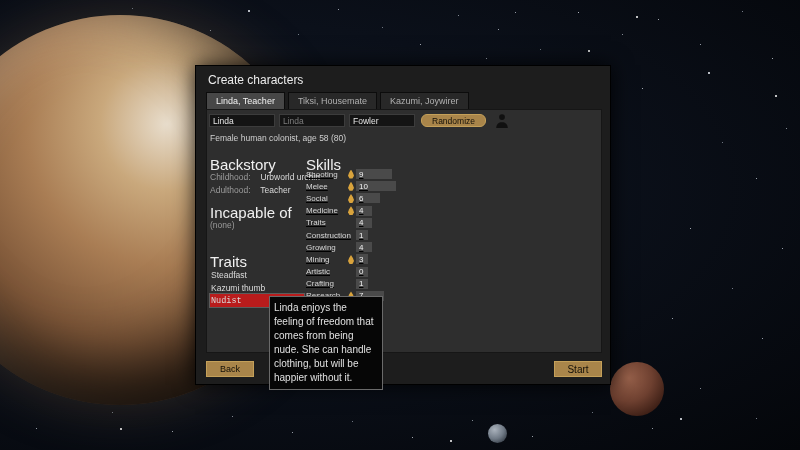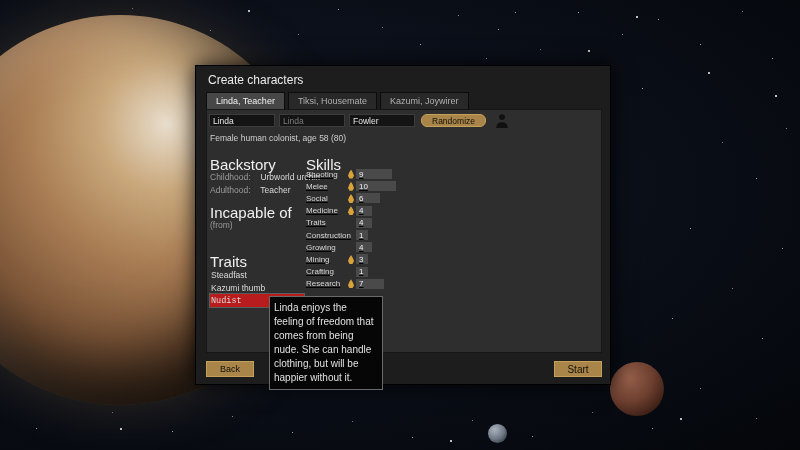--- a/index.html
+++ b/index.html
@@ -135,21 +135,21 @@
     <div class="kv-row row-childhood">
       <span class="kv-label">Childhood:</span>
       <span class="kv-value">Urbworld urchin</span>
     </div>
     <div class="kv-row row-adulthood">
       <span class="kv-label">Adulthood:</span>
       <span class="kv-value">Teacher</span>
     </div>
 
     <div class="heading h-incapable">Incapable of</div>
-    <div class="incapable-value">(from)</div>
+    <div class="incapable-value">(none)</div>
 
     <div class="heading h-traits">Traits</div>
     <div class="traits-list">
       <div class="trait">Steadfast</div>
       <div class="trait">Kazumi thumb</div>
       <div class="trait hovered">Nudist</div>
     </div>
 
     <div class="heading h-skills">Skills</div>
     <div class="skills-list">
@@ -203,20 +203,27 @@
           </div>
       </div>
       <div class="skill-row">
         <span class="skill-name">Mining</span>
         <span class="flame" style="visibility: visible;"></span>
         <div class="skill-bar" style="width: 12px;">
             <span class="skill-level">3</span>
           </div>
       </div>
       <div class="skill-row">
+        <span class="skill-name">Artistic</span>
+        <span class="flame" style="visibility: hidden;"></span>
+        <div class="skill-bar" style="width: 12px;">
+            <span class="skill-level">0</span>
+          </div>
+      </div>
+      <div class="skill-row">
         <span class="skill-name">Crafting</span>
         <span class="flame" style="visibility: hidden;"></span>
         <div class="skill-bar" style="width: 12px;">
             <span class="skill-level">1</span>
           </div>
       </div>
       <div class="skill-row">
         <span class="skill-name">Research</span>
         <span class="flame" style="visibility: visible;"></span>
         <div class="skill-bar" style="width: 28px;">

